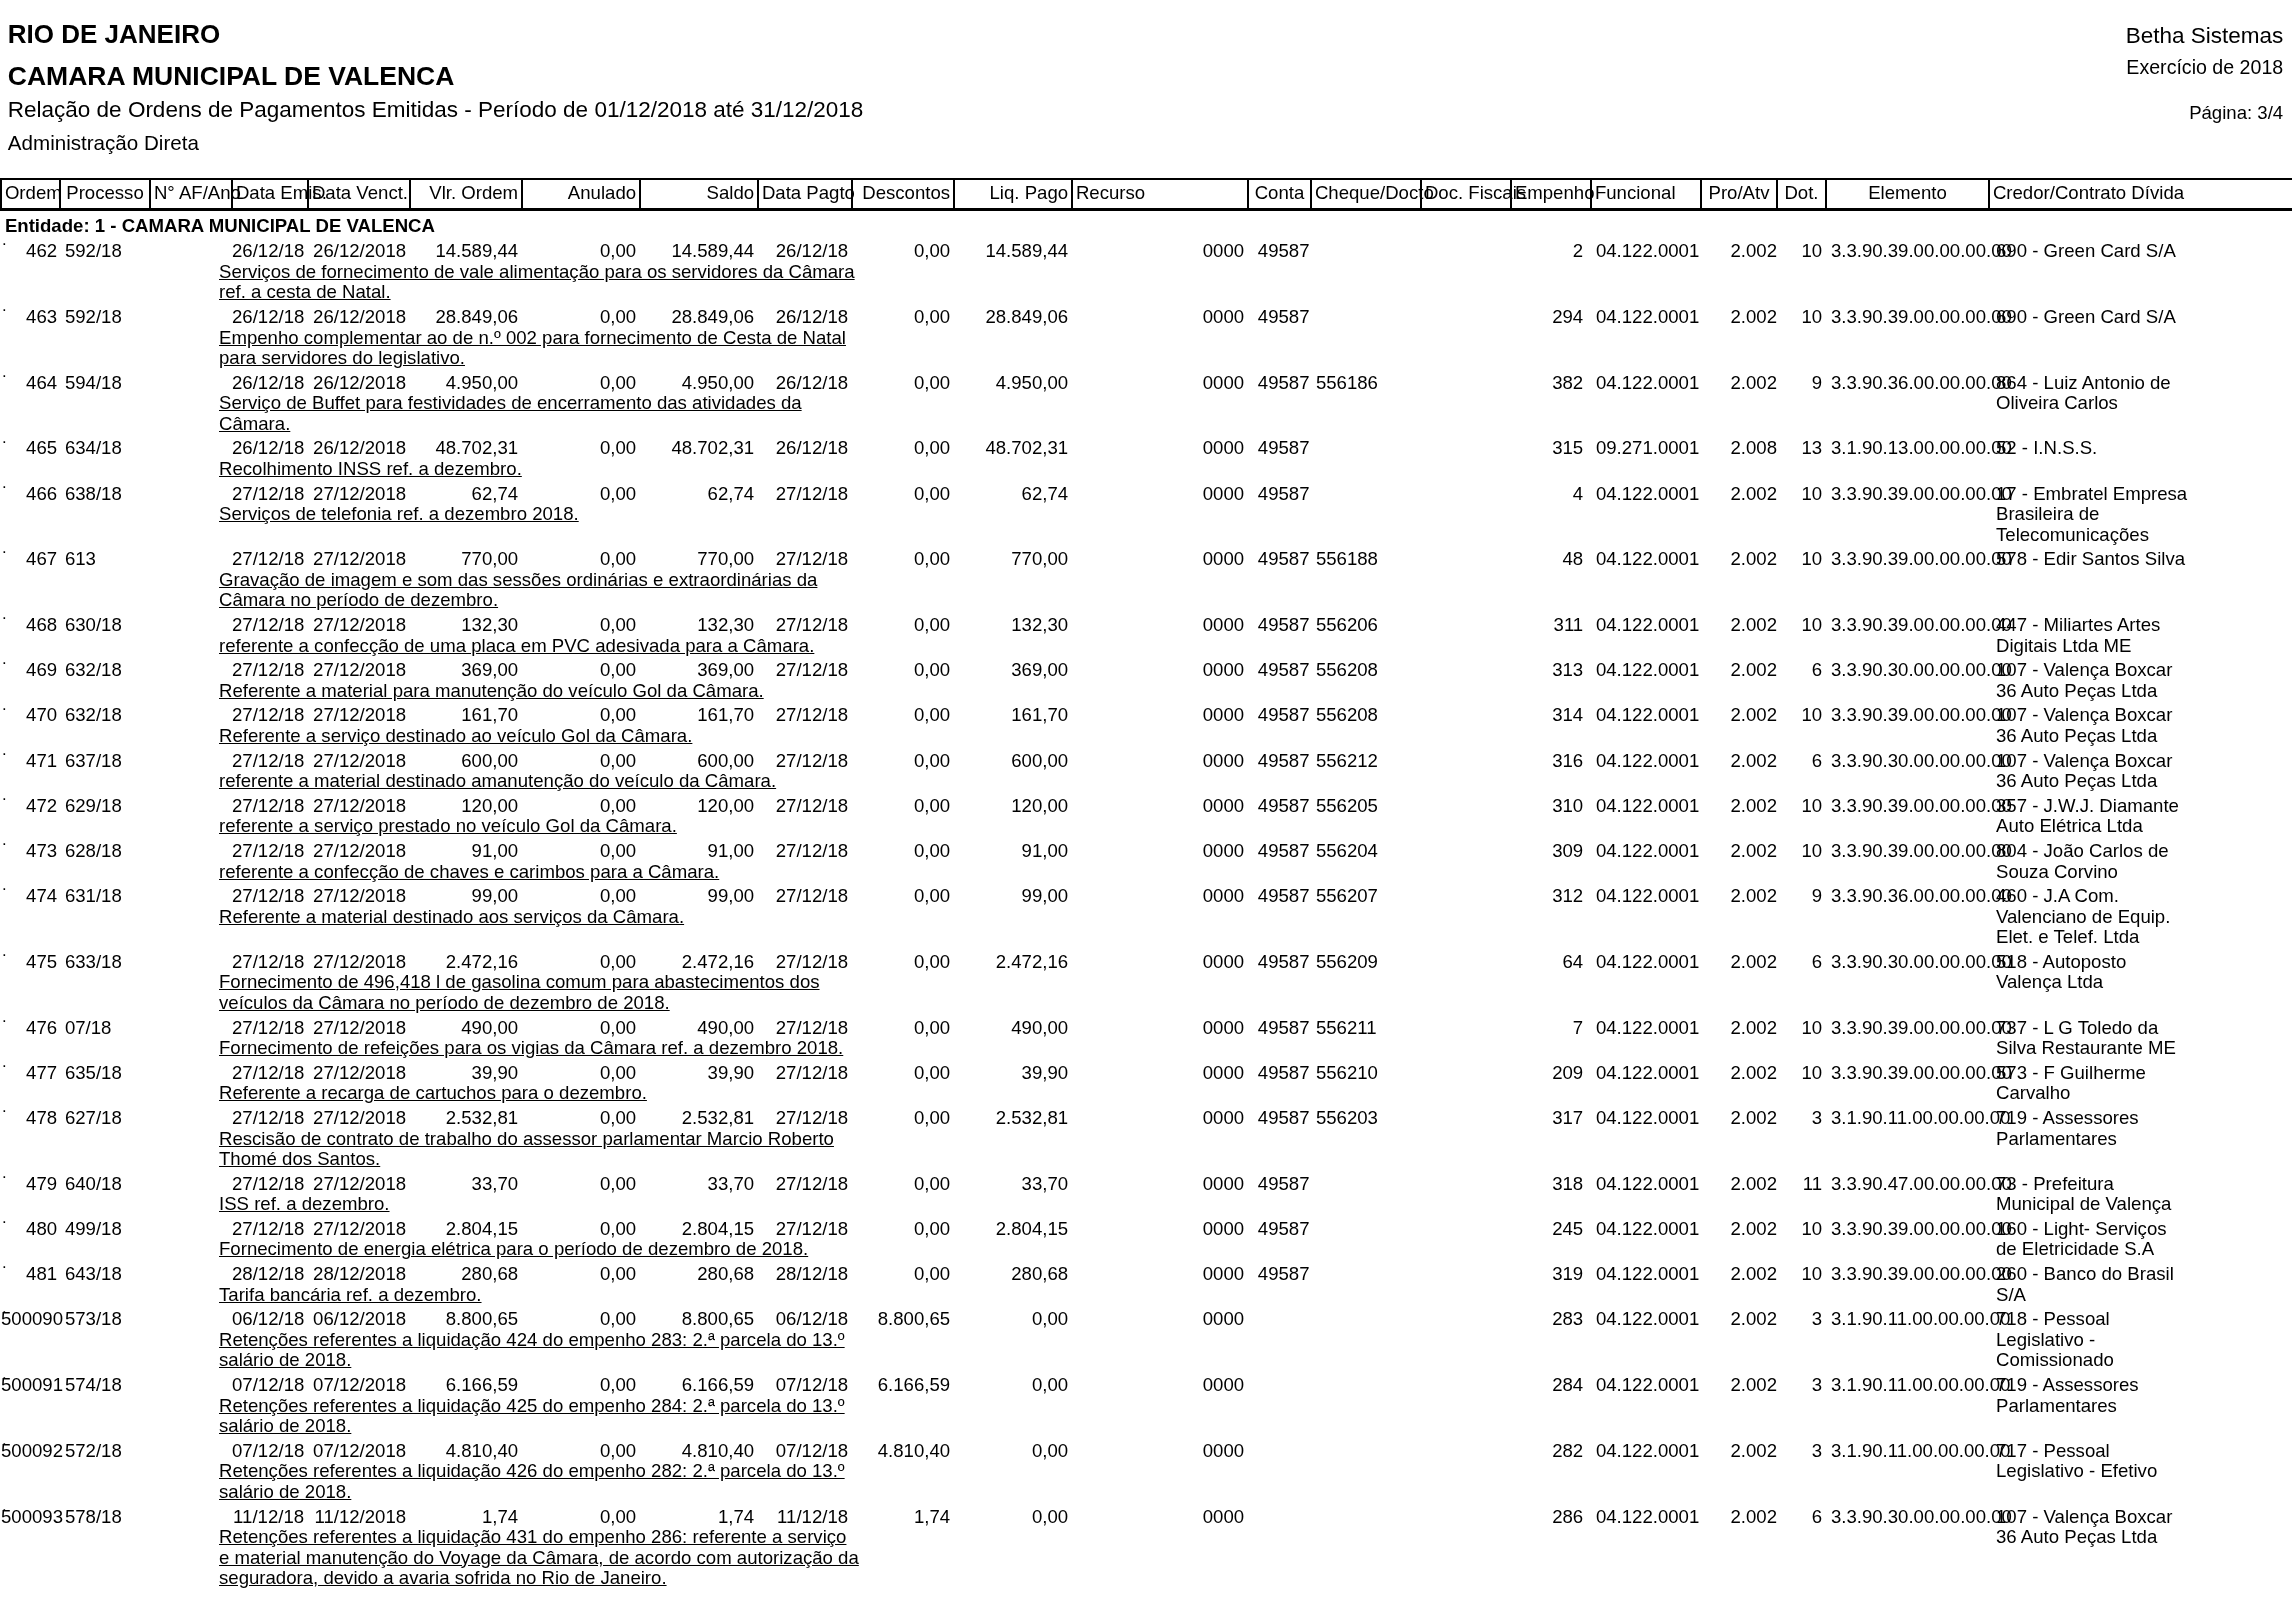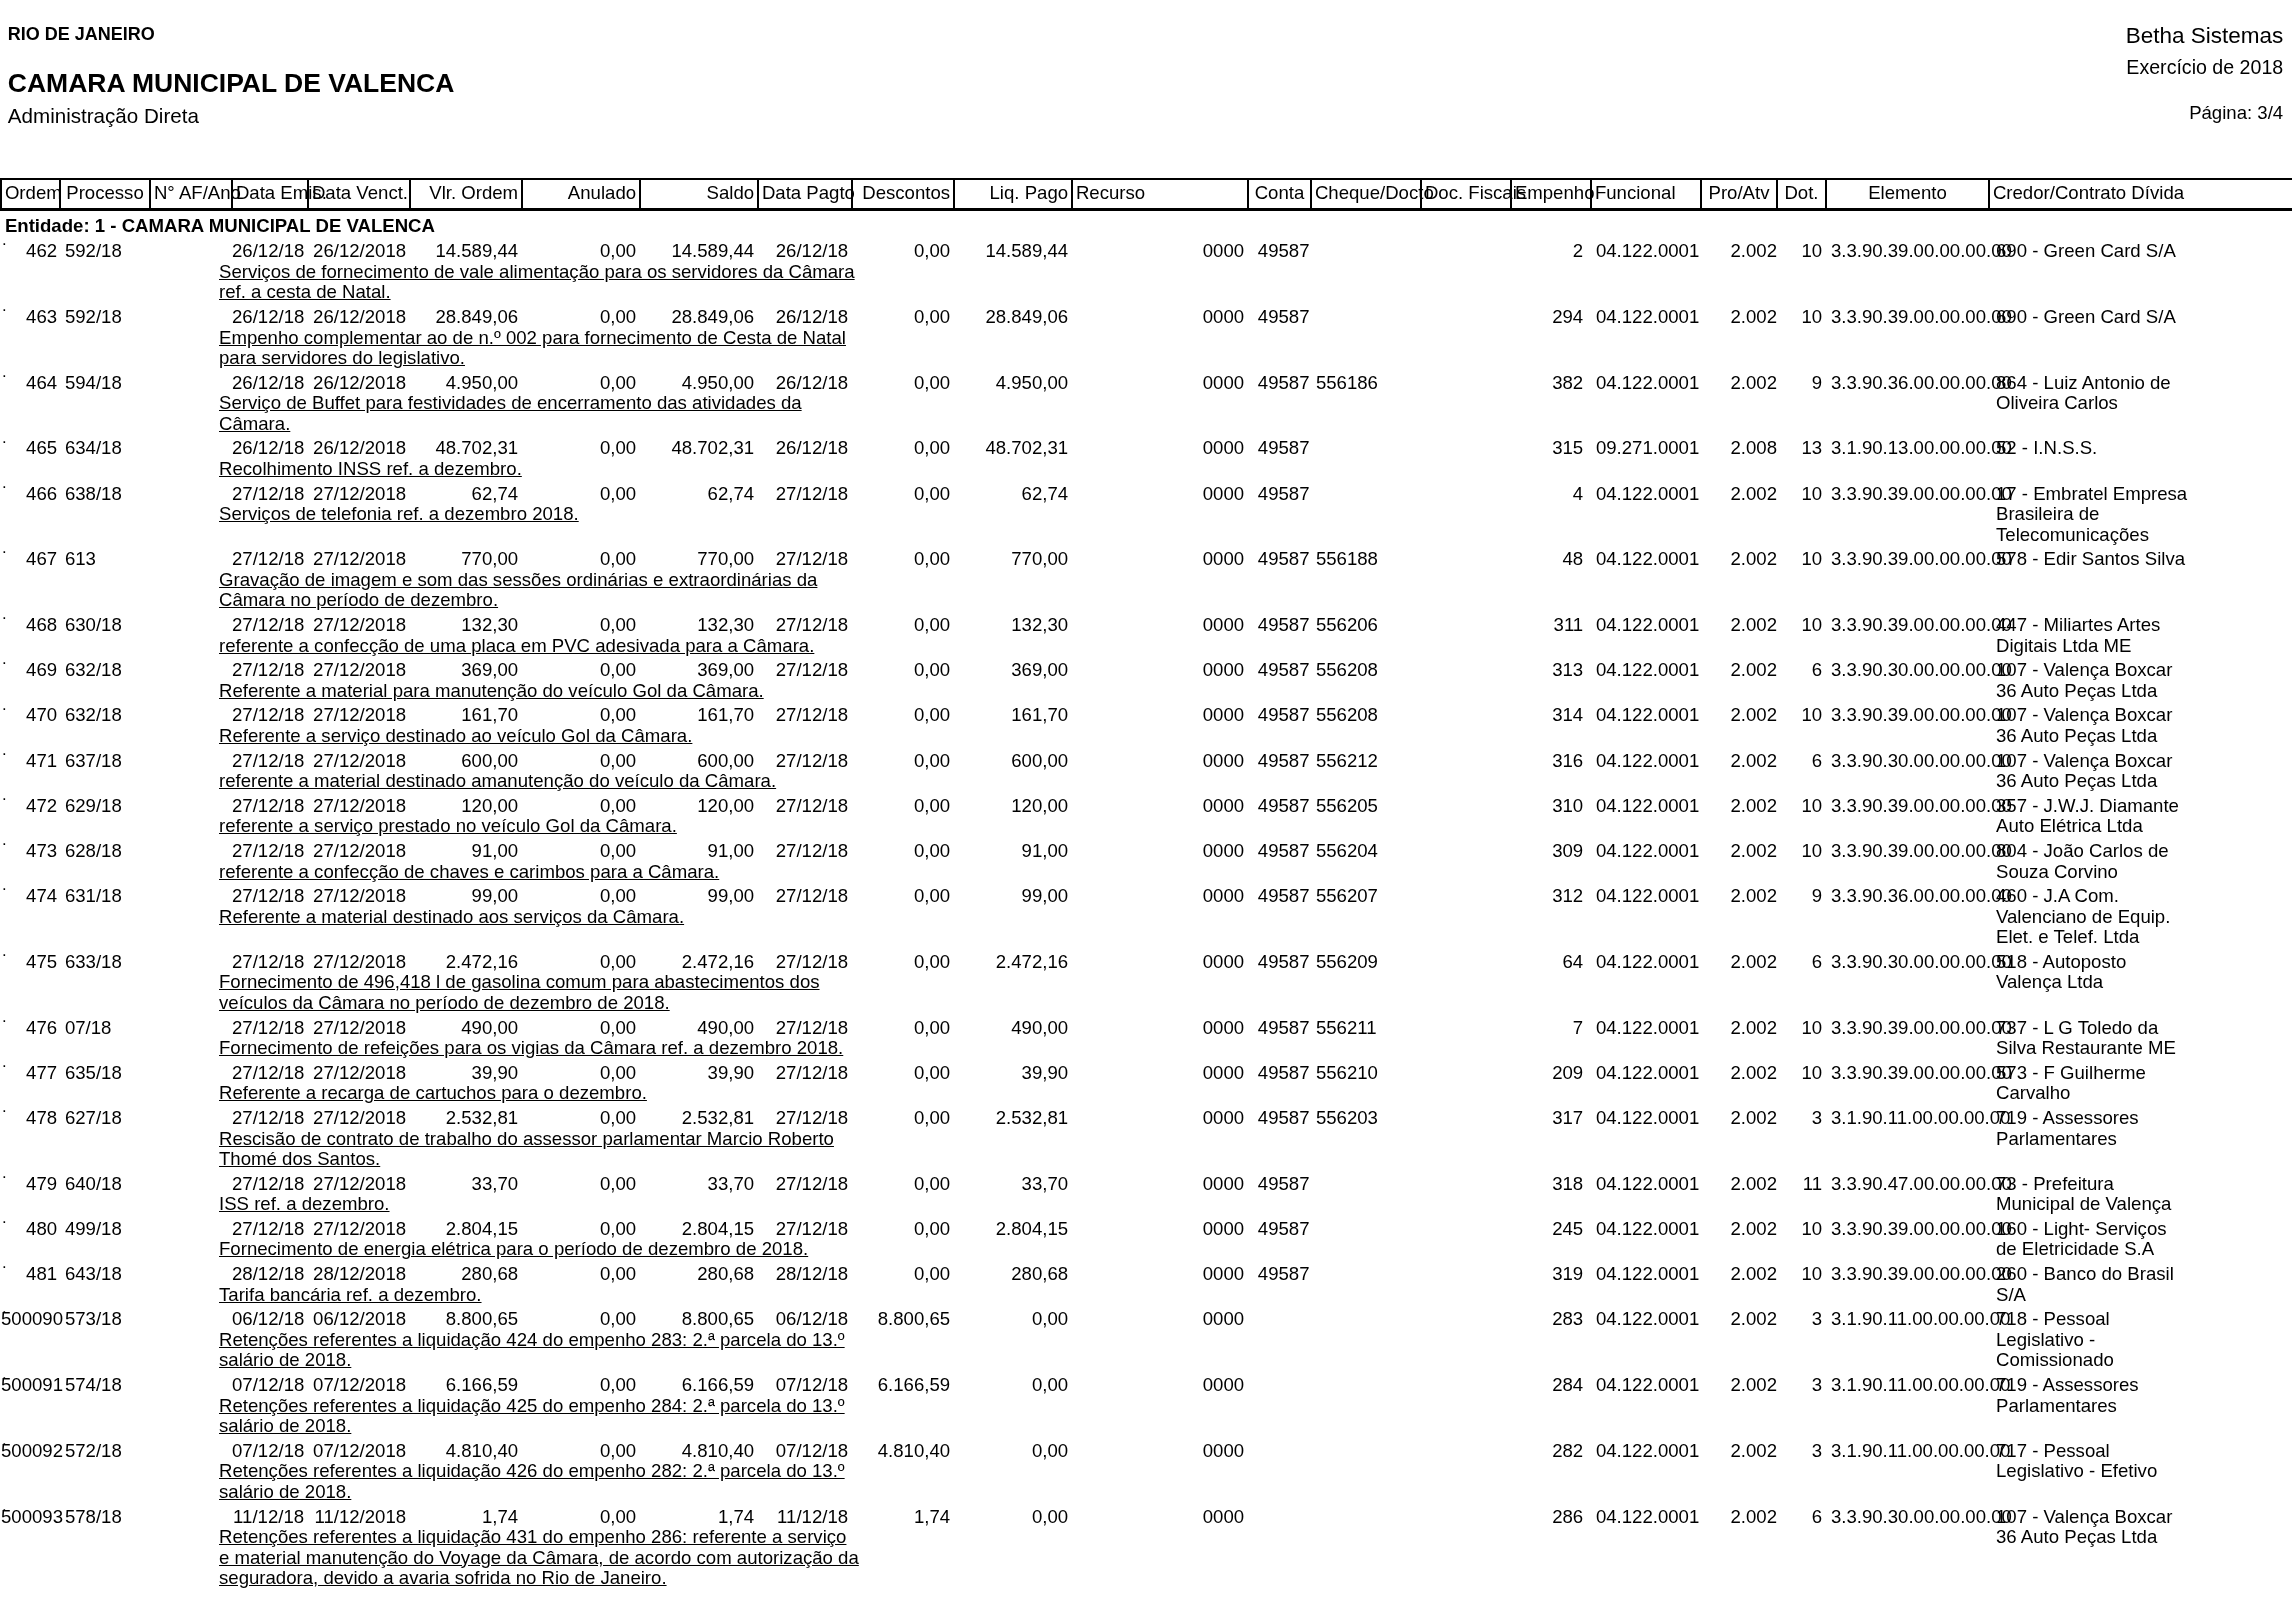--- a/index.html
+++ b/index.html
@@ -3,21 +3,21 @@
 <meta charset="utf-8">
 <style>
   html,body{margin:0;padding:0;background:#fff;}
   body{
     width:2293px;height:1620px;overflow:hidden;position:relative;
     font-family:"Liberation Sans","DejaVu Sans",sans-serif;
     color:#000;font-size:18.6px;line-height:20.6px;
   }
   
   .report-header{position:relative;padding:19.6px 7.8px 0 7.8px;height:147px;}
-  .hdr-state{font-size:18px;font-weight:bold;line-height:28px;margin-bottom:21px;}
+  .hdr-state{font-size:26px;font-weight:bold;line-height:28px;margin-bottom:14px;}
   .hdr-entity{font-size:26.5px;font-weight:bold;line-height:28px;margin-bottom:8.8px;}
   .hdr-title{font-size:22.5px;line-height:24.5px;margin-bottom:8.8px;}
   .hdr-admin{font-size:20.6px;line-height:22.5px;}
   .hdr-right{position:absolute;top:23.5px;right:9.8px;text-align:right;}
   .hdr-vendor{font-size:22.5px;line-height:24.5px;margin-bottom:8.8px;}
   .hdr-exercise{font-size:19.6px;line-height:21.6px;margin-bottom:25px;}
   .hdr-page{font-size:18.6px;line-height:20.6px;}
   
   table.orders{width:2293px;table-layout:fixed;border-collapse:collapse;margin-top:11.8px;}
   table.orders td,table.orders th{overflow:visible;vertical-align:top;}
@@ -50,20 +50,21 @@
   tr.descrow .desc{
     margin-left:69px;white-space:pre-line;line-height:20.6px;max-width:882px;text-decoration:underline;
   }
 </style>
 </head>
 <body>
 
 <div class="report-header">
   <div class="hdr-state">RIO DE JANEIRO</div>
   <div class="hdr-entity">CAMARA MUNICIPAL DE VALENCA</div>
+  <div class="hdr-title">Relação de Ordens de Pagamentos Emitidas - Período de 01/12/2018 até 31/12/2018</div>
   <div class="hdr-admin">Administração Direta</div>
   <div class="hdr-right">
     <div class="hdr-vendor">Betha Sistemas</div>
     <div class="hdr-exercise">Exercício de 2018</div>
     <div class="hdr-page">Página: 3/4</div>
   </div>
 </div>
 
 <table class="orders">
   <colgroup>

